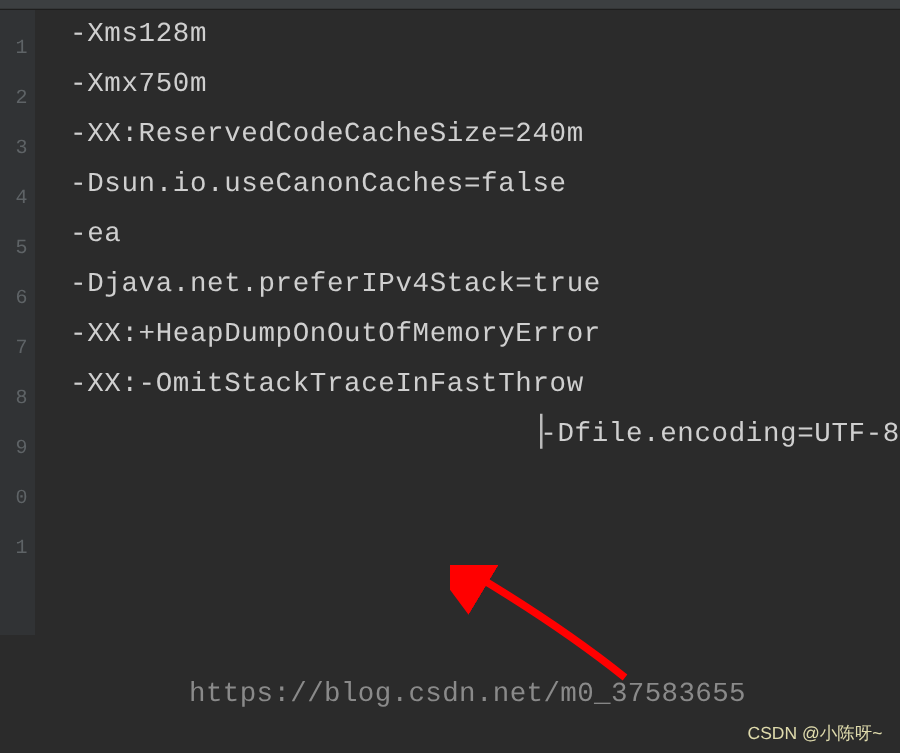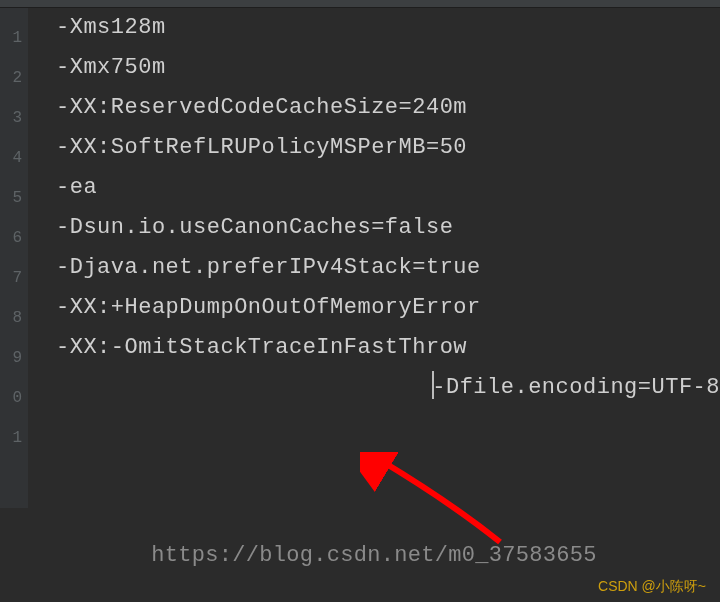--- a/index.html
+++ b/index.html
@@ -83,21 +83,21 @@
       text-align: center;
       color: #8a8a8a;
       font-family: Liberation Mono, monospace;
       font-size: 22px;
       letter-spacing: 0.3px;
     }
     .watermark-author {
       position: absolute;
       bottom: 6px;
       right: 14px;
-      color: #eab308;
+      color: #fef9c3;
       font-family: Arial, sans-serif;
       font-size: 14px;
       opacity: 0.85;
     }
   </style>
 </head>
 <body>
 
 <div class="tab-bar"></div>
 
@@ -112,23 +112,22 @@
     <span class="ln">7</span>
     <span class="ln">8</span>
     <span class="ln">9</span>
     <span class="ln">0</span>
     <span class="ln">1</span>
   </div>
   <div class="code">
     <span class="line">-Xms128m</span>
     <span class="line">-Xmx750m</span>
     <span class="line">-XX:ReservedCodeCacheSize=240m</span>
-    <span class="line">-XX:SoftRefLRUPolicyMSPerMB=50</span>
+    <span class="line">-Dsun.io.useCanonCaches=false</span>
     <span class="line">-ea</span>
-    <span class="line">-Dsun.io.useCanonCaches=false</span>
     <span class="line">-Djava.net.preferIPv4Stack=true</span>
     <span class="line">-XX:+HeapDumpOnOutOfMemoryError</span>
     <span class="line">-XX:-OmitStackTraceInFastThrow</span>
     <span class="line cursor-line"><span class="caret"></span><span>-Dfile.encoding=UTF-8</span></span>
   </div>
 </div>
 
 <svg class="arrow-overlay" width="160" height="110" viewBox="0 0 160 110">
   <defs>
     <marker id="arrowhead" markerWidth="12" markerHeight="10" refX="2" refY="5" orient="auto">

